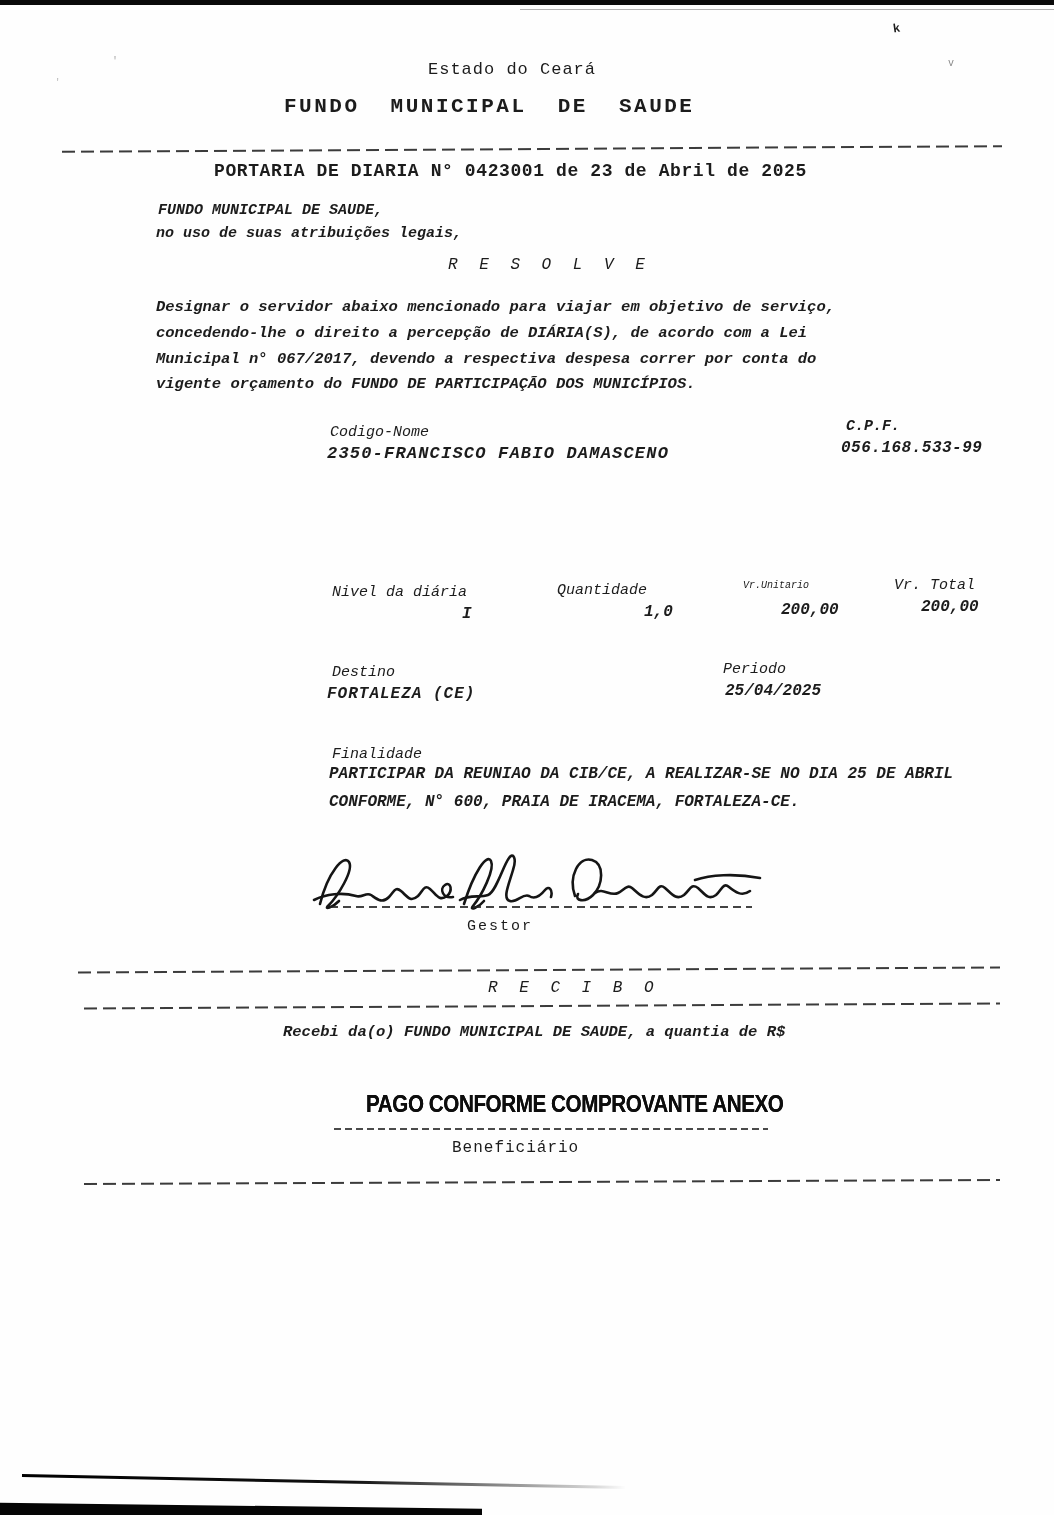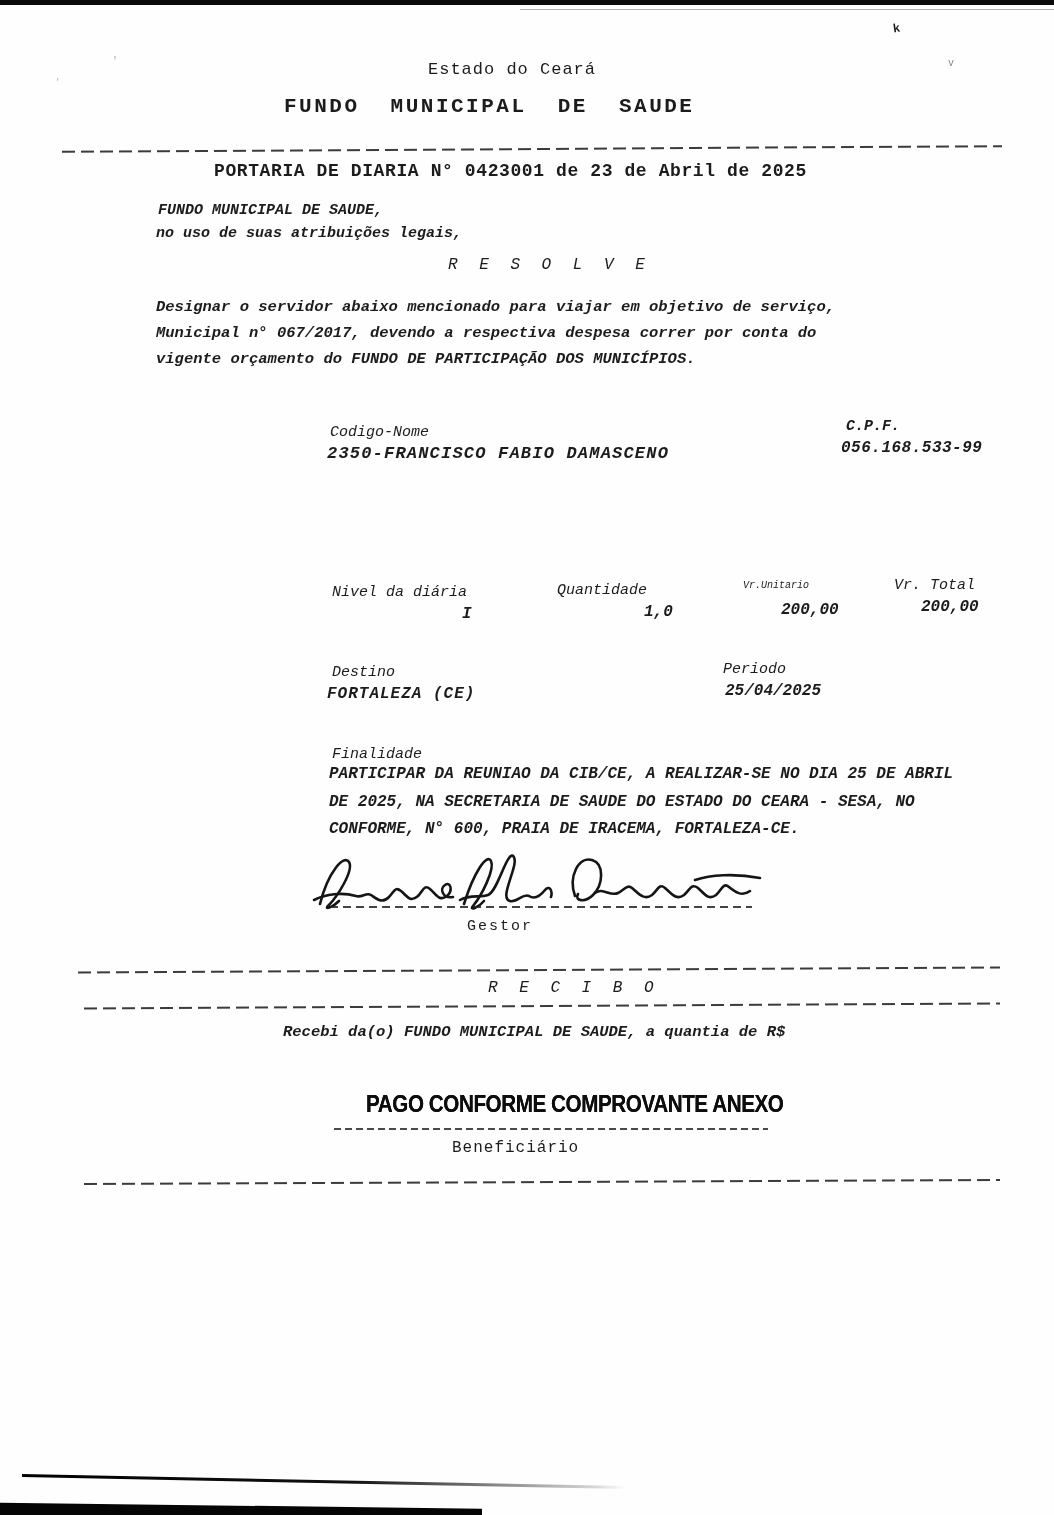--- a/index.html
+++ b/index.html
@@ -103,20 +103,21 @@
   <div class="abs" id="org-title">FUNDO MUNICIPAL DE SAUDE</div>
   <div class="rule" id="rule1"></div>
   <div class="abs" id="portaria-title">PORTARIA DE DIARIA N° 0423001 de 23 de Abril de 2025</div>
 
   <div class="abs bi" id="pre1">FUNDO MUNICIPAL DE SAUDE,</div>
   <div class="abs bi" id="pre2">no uso de suas atribuições legais,</div>
   <div class="abs it" id="resolve-h">R E S O L V E</div>
 
   <div class="abs bi" id="body-para">
     <div>Designar o servidor abaixo mencionado para viajar em objetivo de serviço,</div>
+    <div>concedendo-lhe o direito a percepção de DIÁRIA(S), de acordo com a Lei</div>
     <div>Municipal n° 067/2017, devendo a respectiva despesa correr por conta do</div>
     <div>vigente orçamento do FUNDO DE PARTICIPAÇÃO DOS MUNICÍPIOS.</div>
   </div>
 
   <div class="abs it" id="codnome-lbl">Codigo-Nome</div>
   <div class="abs it" id="cpf-lbl">C.P.F.</div>
   <div class="abs bi" id="codnome-val">2350-FRANCISCO FABIO DAMASCENO</div>
   <div class="abs bi" id="cpf-val">056.168.533-99</div>
 
   <div class="abs it" id="nivel-lbl">Nivel da diária</div>
@@ -129,21 +130,20 @@
   <div class="abs bi" id="vrt-val">200,00</div>
 
   <div class="abs it" id="dest-lbl">Destino</div>
   <div class="abs it" id="per-lbl">Periodo</div>
   <div class="abs bi" id="dest-val">FORTALEZA (CE)</div>
   <div class="abs bi" id="per-val">25/04/2025</div>
 
   <div class="abs it" id="fin-lbl">Finalidade</div>
   <div class="abs bi" id="fin-lines">
     <div>PARTICIPAR DA REUNIAO DA CIB/CE, A REALIZAR-SE NO DIA 25 DE ABRIL</div>
-    <div>DE 2025, NA SECRETARIA DE SAUDE DO ESTADO DO CEARA - SESA, NO</div>
     <div>CONFORME, N° 600, PRAIA DE IRACEMA, FORTALEZA-CE.</div>
   </div>
 
   <svg id="sig-svg" width="452" height="74" viewBox="0 0 452 74">
     <g fill="none" stroke="#151515" stroke-width="2.6" stroke-linecap="round" stroke-linejoin="round">
       <path d="M8,54 C16,22 32,4 37,12 C42,20 26,46 16,56 C12,60 20,58 27,51"></path>
       <path d="M2,50 C14,44 30,42 44,46 C50,48 54,42 59,45 C65,49 70,54 77,47 C82,42 83,36 89,41 C95,46 98,53 106,46 C111,41 112,34 118,39 C124,44 127,52 135,46 C141,41 139,31 133,35 C127,39 131,49 141,47"></path>
       <path d="M152,54 C162,22 175,3 179,11 C183,19 170,45 161,56 C157,61 166,58 172,51"></path>
       <path d="M148,50 C158,44 168,48 176,45 C184,42 191,16 197,8 C201,2 205,8 201,20 C197,34 190,49 198,51 C205,53 211,43 217,46 C223,50 229,45 233,40 C237,35 241,40 239,47"></path>
       <path d="M263,46 C256,26 267,6 280,10 C293,14 291,35 281,45 C273,53 262,51 266,44"></path>

